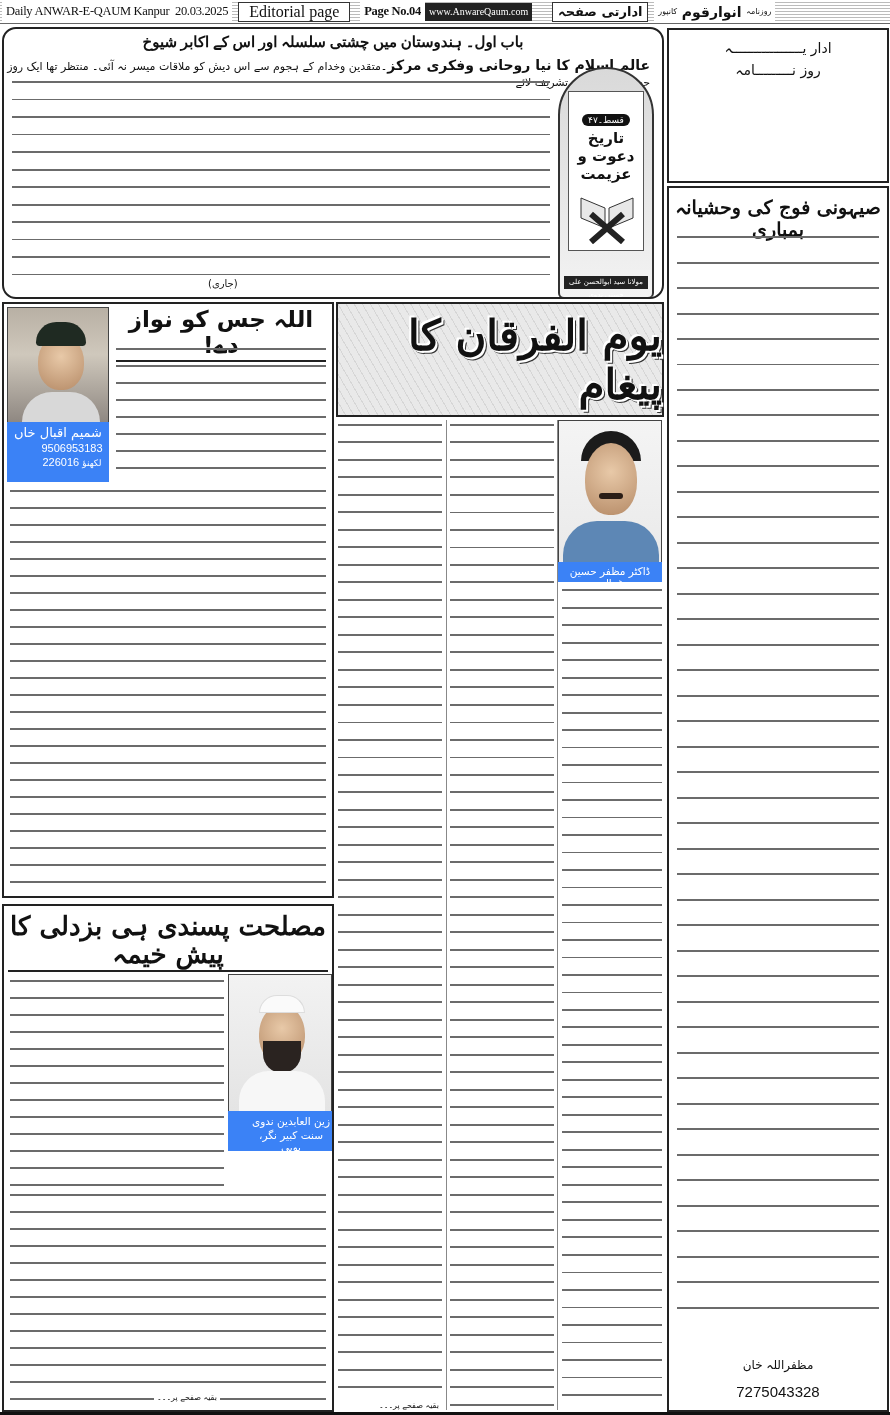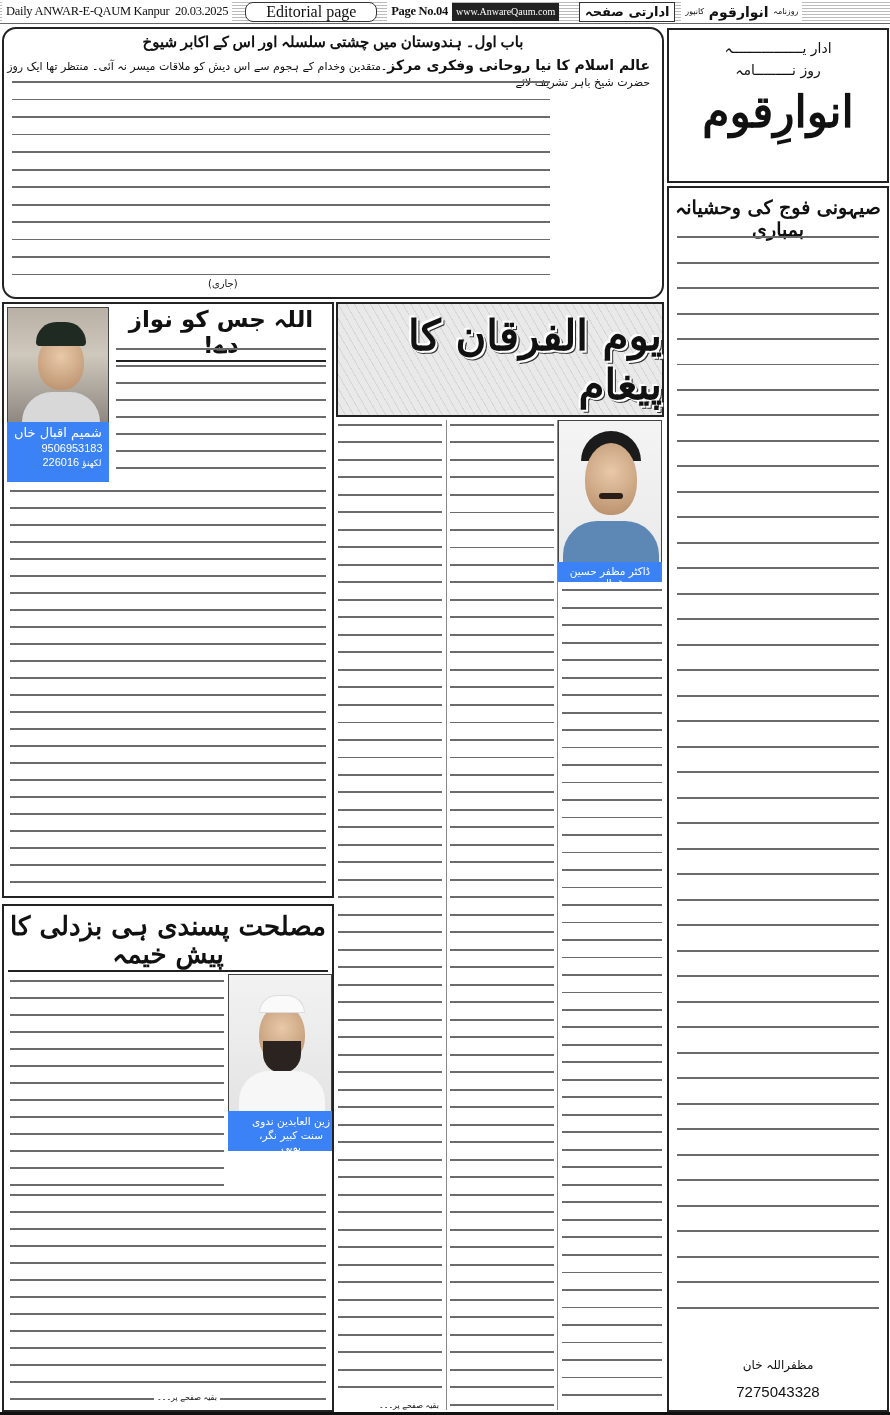--- a/index.html
+++ b/index.html
@@ -89,43 +89,55 @@
 
   .bottomstrip { position:absolute; left:0; top: 1412px; width: 890px; height: 3px; background:#111; }
 </style>
 </head>
 <body>
 
 <div class="topbar">
   <div class="seg" style="margin-left:2px;">
     <span>Daily ANWAR-E-QAUM Kanpur</span>&nbsp;&nbsp;<span>20.03.2025</span>
   </div>
-  <div class="box" style="width:132px;margin-left:13px;border-radius:8px;">Editorial page</div>
+  <div class="box" style="width:112px;margin-left:6px;">Editorial page</div>
   <div class="seg" style="margin-left:10px;font-weight:bold;">Page No.04</div>
   <div class="web">www.AnwareQaum.com</div>
   <div class="box urdu" style="width:96px;margin-left:20px;font-size:13px;">ادارتی صفحہ</div>
   <div class="seg urdu" style="margin-left:6px;font-size:14px;">
     <span style="font-size:8px;font-weight:normal;">روزنامہ</span>&nbsp;<span>انوارقوم</span>&nbsp;<span style="font-size:8px;font-weight:normal;">کانپور</span>
   </div>
 </div>
 
 <div class="panel masthead">
   <div class="l1">ادار یـــــــــــــــــہ</div>
   <div class="l2">روز نـــــــــامہ</div>
-  <div class="brand">انوارِقوم</div>
 </div>
 
 <div class="panel rounded top-article">
   <div class="title">باب اول۔ ہندوستان میں چشتی سلسلہ اور اس کے اکابر شیوخ</div>
   <div class="sub">
     <span>عالم اسلام کا نیا روحانی وفکری مرکز</span><span style="font-weight:normal;font-size:11px;">۔متقدین وخدام کے ہجوم سے اس دیش کو ملاقات میسر نہ آئی۔ منتظر تھا ایک روز حضرت شیخ باہر تشریف لائے</span>
   </div>
   <div class="body textblock" style="top:48px;"></div>
   <div style="position:absolute;left:200px;bottom:8px;font-size:10px;background:#fff;padding:0 4px;direction:rtl;">(جاری)</div>
 
+  <div class="book">
+    <div class="arch"></div>
+    <div class="inner">
+      <div class="tag">قسط۔۴۷</div>
+      <div class="t1">تاریخ دعوت و عزیمت</div>
+      <svg class="quran" viewBox="0 0 60 60">
+        <path d="M4 14 L28 24 L28 44 L4 34 Z" fill="#e8e8e8" stroke="#333"></path>
+        <path d="M56 14 L32 24 L32 44 L56 34 Z" fill="#e8e8e8" stroke="#333"></path>
+        <path d="M14 58 L46 30 M46 58 L14 30" stroke="#222" stroke-width="6"></path>
+      </svg>
+    </div>
+    <div class="author">مولانا سید ابوالحسن علی حسنی ندوی</div>
+  </div>
 </div>
 
 <div class="panel right-article">
   <div class="headline">صیہونی فوج کی وحشیانہ بمباری</div>
   <div class="body textblock" style="height:1095px;"></div>
   <div class="byline">مظفراللہ خان</div>
   <div class="phone">7275043328</div>
 </div>
 
 <div class="panel allah-article">

